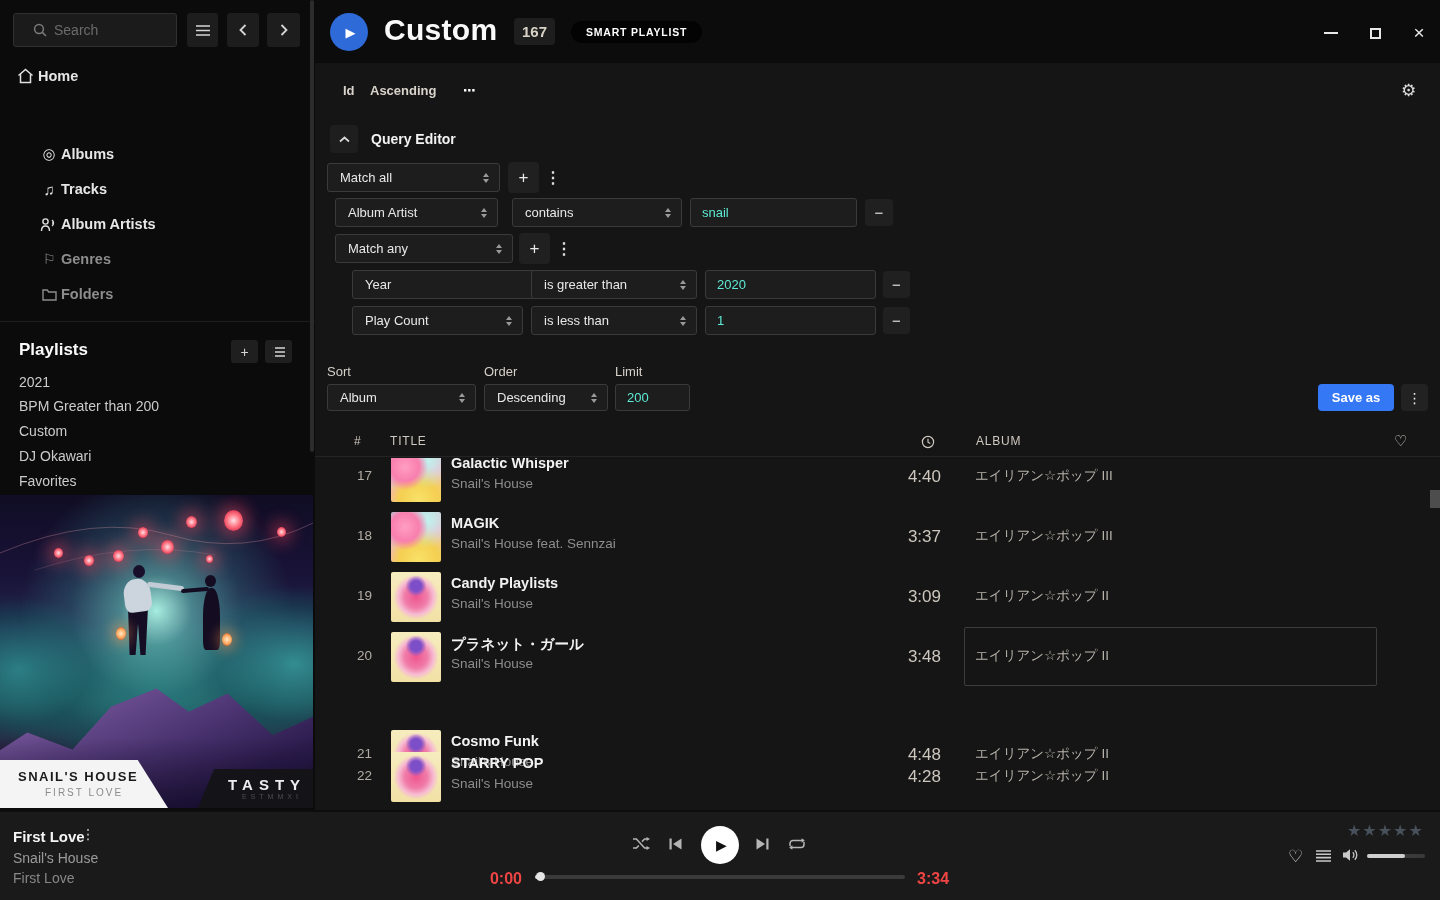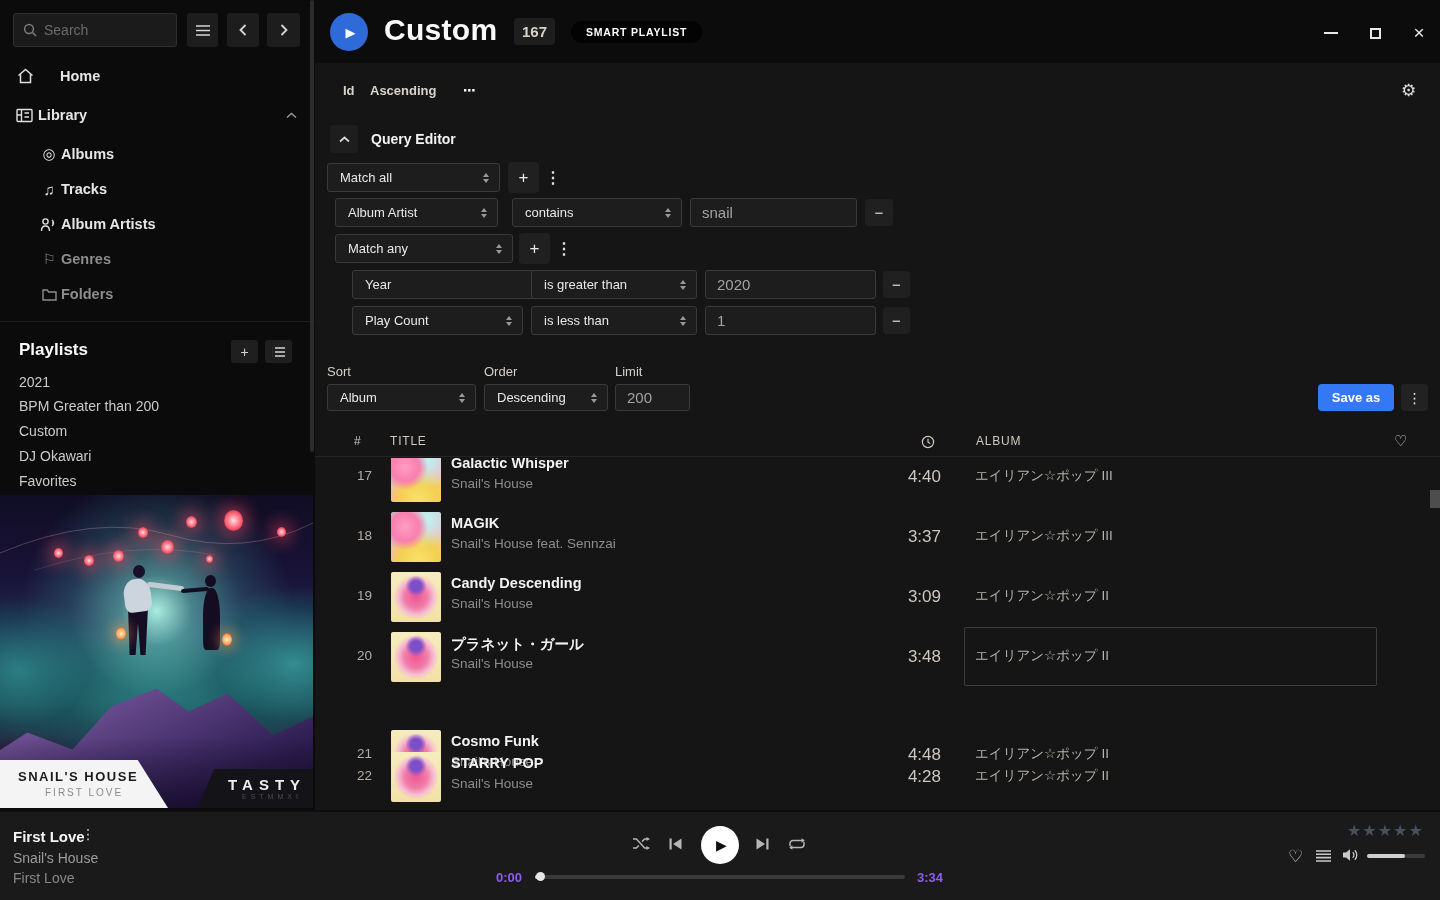--- a/index.html
+++ b/index.html
@@ -4,21 +4,21 @@
 <style>
   * { margin:0; padding:0; box-sizing:border-box; }
   html,body { background:#000; }
   body { font-family:"Liberation Sans","DejaVu Sans",sans-serif; }
   .app { position:relative; width:1440px; height:900px; background:#0c0c0c; overflow:hidden; }
   .abs { position:absolute; }
 
   
   .sidebar { position:absolute; left:0; top:0; width:315px; height:810px; background:#0b0b0b; }
   .search-box { position:absolute; left:13px; top:13px; width:164px; height:34px; background:#1b1b1b;
-                border:1px solid #303030; border-radius:3px; display:flex; align-items:center; padding:0 9px; gap:7px; }
+                border:1px solid #303030; border-radius:3px; display:flex; align-items:center; padding:0 19px; gap:7px; }
   .search-box input { flex:1; background:transparent; border:none; outline:none; color:#d8d8d8; font-size:14px; width:100px; font-family:inherit;}
   .search-box input::placeholder { color:#6b6b6b; }
   .sq-btn { position:absolute; top:13px; height:34px; background:#1d1d1d; border:none; border-radius:3px;
             color:#d6d6d6; display:flex; align-items:center; justify-content:center; cursor:pointer; }
   .nav-item { position:absolute; left:0; width:300px; height:28px; display:flex; align-items:center; color:#e6e6e6;
               font-weight:bold; font-size:14.5px; cursor:pointer; }
   .nav-item .ni-icon { position:absolute; display:flex; align-items:center; justify-content:center; width:20px; }
   .dim { color:#8d8d8d !important; }
   .sb-divider { position:absolute; left:0; top:321px; width:315px; height:1px; background:#1e1e1e; }
   .pl-header { position:absolute; left:19px; top:340px; font-size:17px; font-weight:bold; color:#fafafa; }
@@ -77,21 +77,21 @@
   .qe-title { position:absolute; left:371px; top:131px; font-size:14px; font-weight:bold; color:#f2f2f2; }
 
   .select { position:absolute; height:29px; background:#1d1d1d; border:1px solid #3a3a3a; border-radius:3px;
             display:flex; align-items:center; justify-content:space-between; padding:0 10px 0 12px;
             color:#e8e8e8; font-size:13px; cursor:pointer; }
   .arrows { display:flex; flex-direction:column; gap:2px; }
   .arrows i { display:block; width:0; height:0; border-left:3.5px solid transparent; border-right:3.5px solid transparent; }
   .arrows .up { border-bottom:4px solid #9a9a9a; }
   .arrows .dn { border-top:4px solid #9a9a9a; }
   .qinput { position:absolute; height:29px; background:#1d1d1d; border:1px solid #3a3a3a; border-radius:3px;
-            color:#a3a3a3; font-size:15px; padding:0 11px; outline:none; font-family:inherit; }
+            color:#5eead4; font-size:13px; padding:0 11px; outline:none; font-family:inherit; }
   .icon-btn { position:absolute; background:#202020; border:none; border-radius:4px; color:#e8e8e8;
               display:flex; align-items:center; justify-content:center; cursor:pointer; }
   .ghost-btn { position:absolute; background:transparent; border:none; color:#dedede; font-size:16px;
                font-weight:bold; cursor:pointer; }
   .form-label { position:absolute; top:364px; font-size:13px; color:#d5d0c8; }
   .save-btn { position:absolute; left:1318px; top:384px; width:76px; height:27px; background:#3478f6; border:none;
               border-radius:4px; color:#fff; font-size:13px; font-weight:bold; cursor:pointer; }
 
   
   .thead { position:absolute; left:315px; top:427px; width:1125px; height:30px; border-bottom:1px solid #242424;
@@ -121,21 +121,21 @@
   
   .player { position:absolute; left:0; top:810px; width:1440px; height:90px; background:#1a1a1a; border-top:2px solid #0d0d0d; }
   .np-title { position:absolute; left:13px; top:16px; font-size:15px; font-weight:bold; color:#f5f5f5; }
   .np-dots { position:absolute; left:81px; top:14px; background:none; border:none; color:#cfcfcf; font-size:14px; cursor:pointer; }
   .np-artist { position:absolute; left:13px; top:38px; font-size:14px; color:#9b9b9b; }
   .np-album { position:absolute; left:13px; top:58px; font-size:14px; color:#878787; }
   .tr-btn { position:absolute; background:none; border:none; color:#b5b5b5; cursor:pointer; display:flex; align-items:center; justify-content:center; }
   .play-btn { position:absolute; left:701px; top:14px; width:38px; height:38px; border-radius:50%; background:#fff;
               border:none; color:#111; font-size:14px; display:flex; align-items:center; justify-content:center;
               padding-left:3px; cursor:pointer; }
-  .time { position:absolute; top:58px; font-size:13px; font-weight:bold; color:#8b5cf6; }
+  .time { position:absolute; top:58px; font-size:16px; font-weight:bold; color:#ef4444; }
   .seek { position:absolute; left:535px; top:63px; width:370px; height:4px; background:#3a3a3a; border-radius:2px; cursor:pointer; }
   .seek-fill { position:absolute; left:0; top:0; height:4px; background:#d9d9d9; border-radius:2px; }
   .seek-thumb { position:absolute; top:-3px; width:9px; height:9px; border-radius:50%; background:#e6e6e6; }
   .stars { position:absolute; left:1347px; top:9px; display:flex; gap:1px; font-size:16px; color:#47505b; }
   .stars .star { cursor:pointer; }
   .pr-icon { position:absolute; background:none; border:none; color:#c9c9c9; cursor:pointer; }
   .vol { position:absolute; left:1367px; top:42px; width:58px; height:4px; background:#3a3a3a; border-radius:2px; cursor:pointer; }
   .vol-fill { position:absolute; left:0; top:0; height:4px; background:#cfcfcf; border-radius:2px; }
   svg { display:block; }
 </style>
@@ -174,37 +174,23 @@
       </span>
     </button>
 
     <div class="nav-item" style="top:62px;">
       <span class="ni-icon" style="left:15px;">
         <svg width="17" height="16" viewBox="0 0 17 16" fill="none" stroke="#e0e0e0" stroke-width="1.5">
           <path d="M1.5 7.5 L8.5 1.5 L15.5 7.5"></path>
             <path d="M3.5 6.3 V14.5 H13.5 V6.3"></path>
           </svg>
       </span>
-      <span style="margin-left:60px;">Home</span>
-    </div>
-
-    <div class="nav-item" style="top:101px;">
-      <span class="ni-icon" style="left:14px;">
-        <svg width="17" height="15" viewBox="0 0 17 15" fill="none" stroke="#e0e0e0" stroke-width="1.4">
-          <rect x="1" y="1.5" width="15" height="12" rx="1"></rect>
-            <path d="M5.5 1.5v12 M1 7h4.5 M8.5 5h4.5 M8.5 9h4.5"></path>
-          </svg>
-      </span>
-      <span style="margin-left:38px;">Library</span>
-      <span class="ni-icon" style="left:281px;">
-        <svg width="11" height="7" viewBox="0 0 11 7" fill="none" stroke="#9a9a9a" stroke-width="1.5">
-            <path d="M1 5.5 L5.5 1.5 L10 5.5"></path>
-          </svg>
-      </span>
-    </div>
+      <span style="margin-left:38px;">Home</span>
+    </div>
+
 
     <div class="nav-item" style="top:140px;">
       <span class="ni-icon" style="left:39px;font-size:15px;font-weight:normal;">◎</span>
       <span style="margin-left:61px;">Albums</span>
     </div>
     <div class="nav-item" style="top:175px;">
       <span class="ni-icon" style="left:39px;font-size:15px;font-weight:normal;">♫</span>
       <span style="margin-left:61px;">Tracks</span>
     </div>
     <div class="nav-item" style="top:210px;">
@@ -458,21 +444,21 @@
       <div class="t-art art-iii"></div>
       <div class="t-title">MAGIK</div>
       <div class="t-artist">Snail's House feat. Sennzai</div>
       <div class="t-dur">3:37</div>
       <div class="t-album">エイリアン☆ポップ III</div>
 
     </div>
       <div class="track-row" style="top: 109px;">
       <div class="t-num">19</div>
       <div class="t-art art-ii"></div>
-      <div class="t-title">Candy Descending</div>
+      <div class="t-title">Candy Playlists</div>
       <div class="t-artist">Snail's House</div>
       <div class="t-dur">3:09</div>
       <div class="t-album">エイリアン☆ポップ II</div>
 
     </div>
       <div class="track-row" style="top: 169px;">
       <div class="t-num">20</div>
       <div class="t-art art-ii"></div>
       <div class="t-title">プラネット・ガール</div>
       <div class="t-artist">Snail's House</div>

